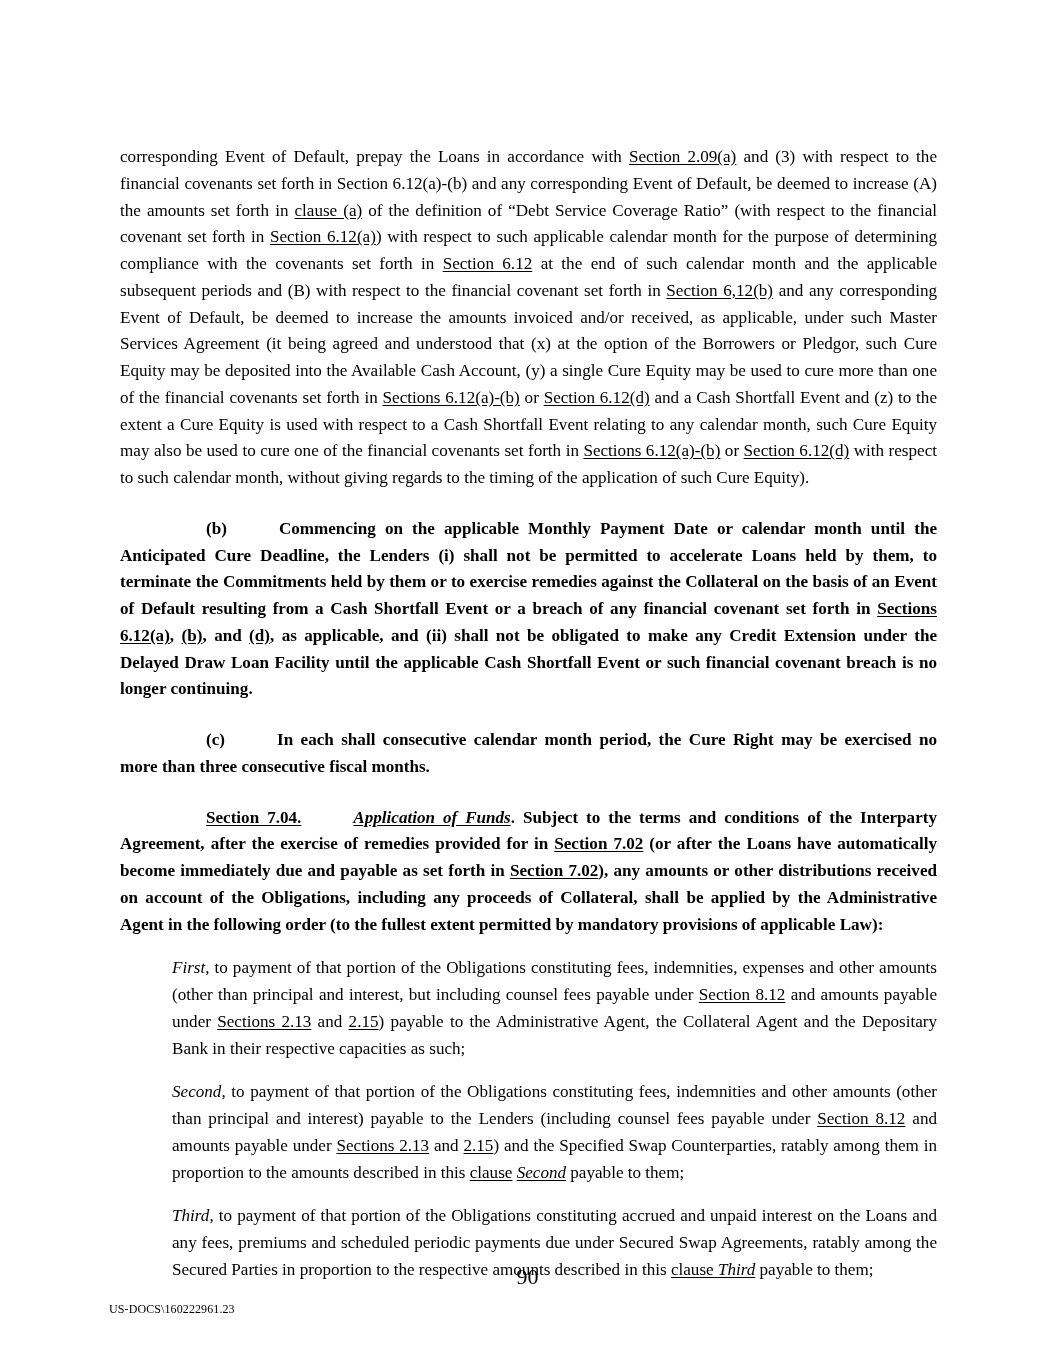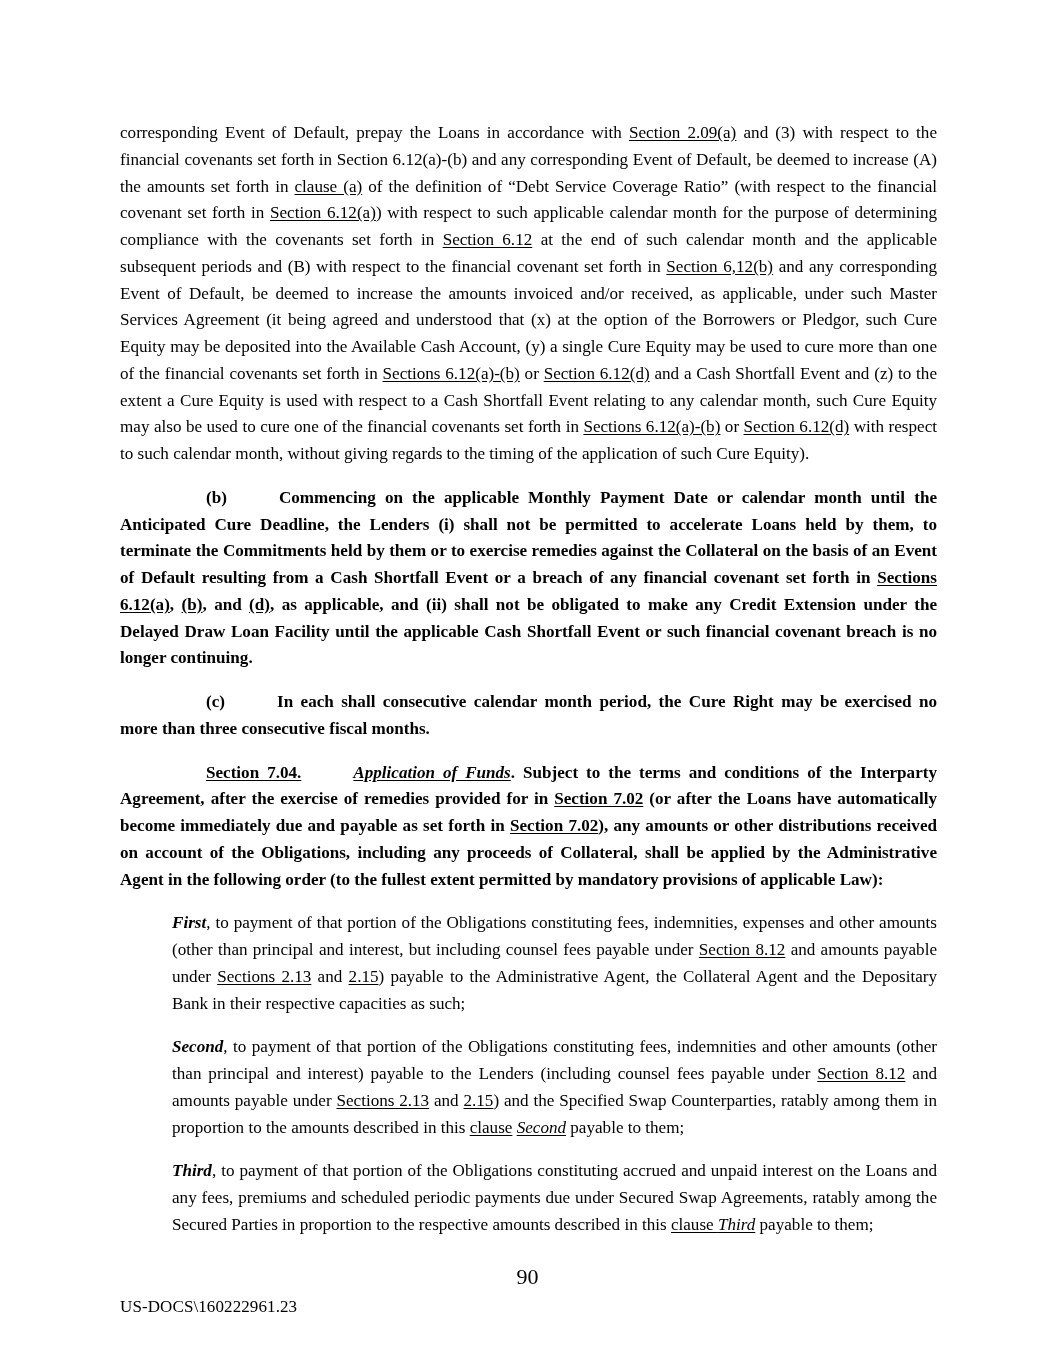--- a/index.html
+++ b/index.html
@@ -26,58 +26,58 @@
     line-height: 1.565;
     text-align: justify;
     text-justify: inter-word;
     hyphens: none;
   }
   p {
     margin: 0 0 0 0;
   }
   .para {
     margin-bottom: 17px;
+    margin-top: 24px;
   }
   .para-indent {
     text-indent: 86px;
     font-weight: bold;
   }
   .para-tab-gap {
     display: inline-block;
     width: 52px;
   }
   .blockquote {
     margin: 0 0 17px 0;
     padding-left: 52px;
     text-align: justify;
   }
   .blockquote .first-line {
     text-indent: 78px;
-    font-weight: bold;
   }
   u, .u {
     text-decoration: underline;
     text-underline-offset: 2px;
   }
   i, .i {
     font-style: italic;
   }
   .page-number {
     position: absolute;
     bottom: 75px;
     left: 0;
     width: 1055px;
     text-align: center;
     font-size: 22px;
   }
   .footer-id {
     position: absolute;
     bottom: 48px;
-    left: 120px;
-    font-size: 17px;
+    left: 109px;
+    font-size: 12px;
     letter-spacing: 0.1px;
   }
 </style>
 </head>
 <body>
 
 <div class="page">
 
   <div class="body-text">
 

